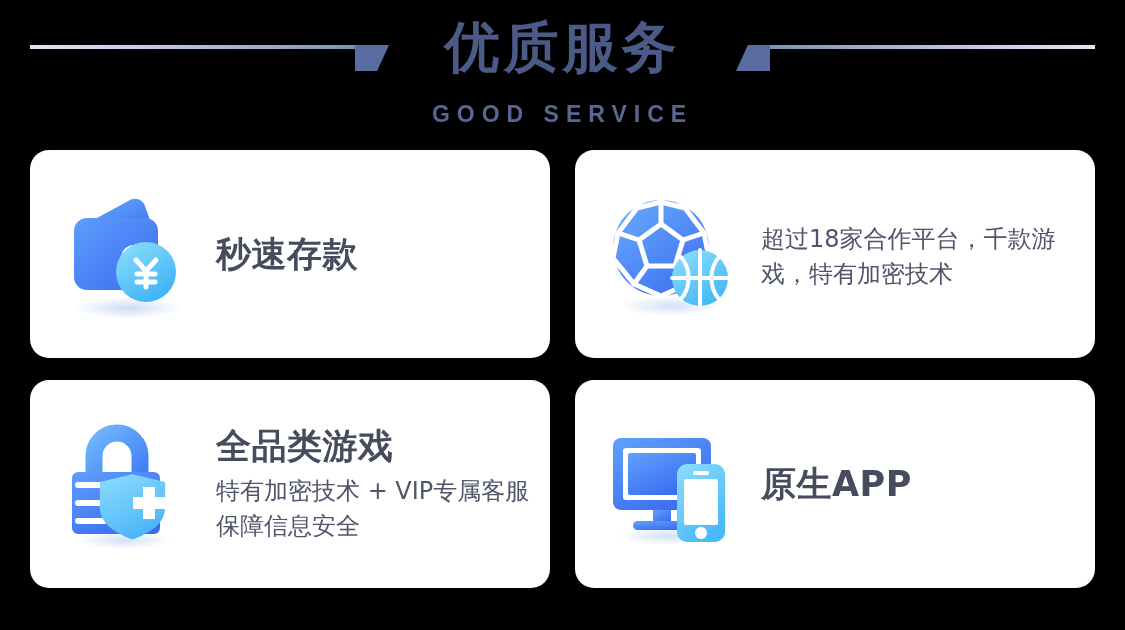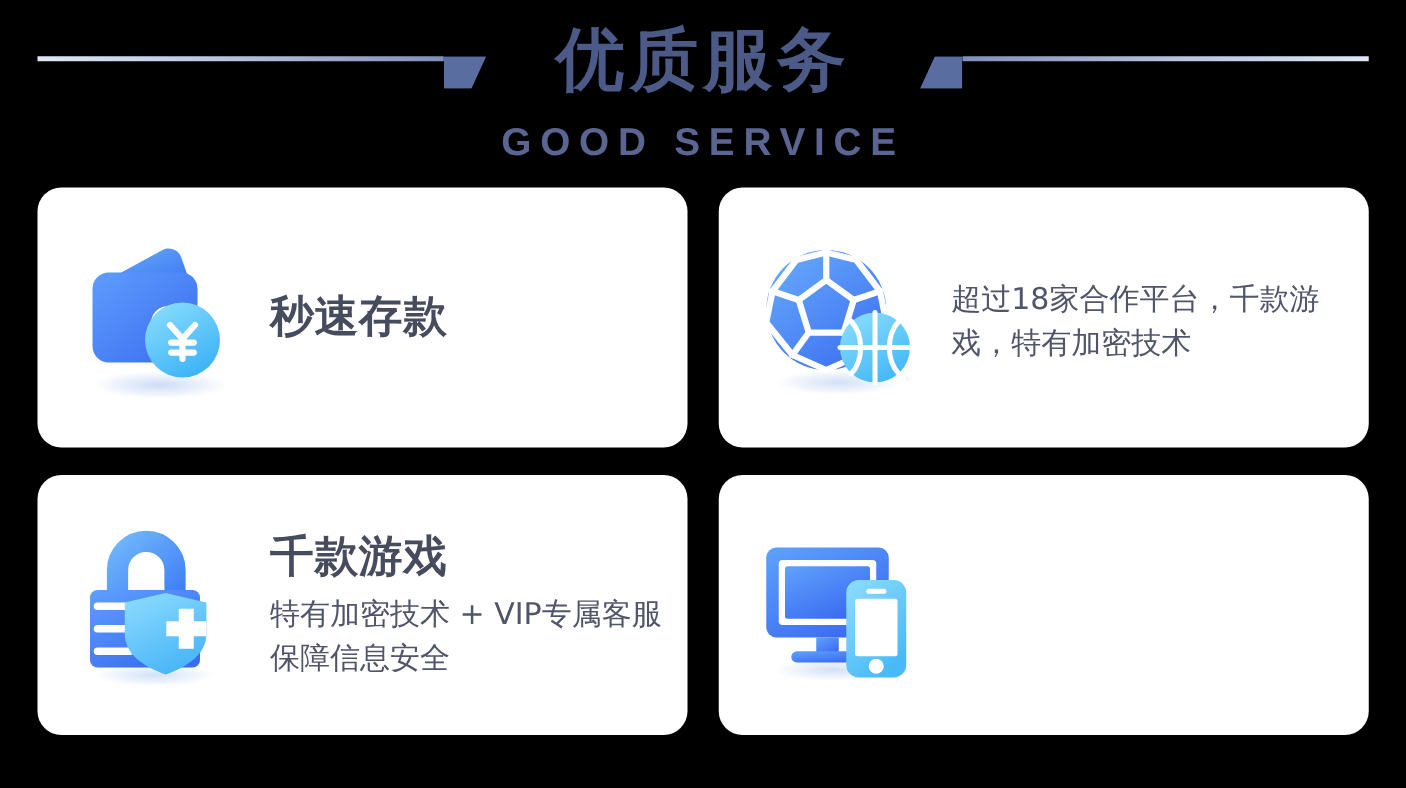--- a/index.html
+++ b/index.html
@@ -64,21 +64,21 @@
     letter-spacing: 4px;
     color: #4c5a87;
     line-height: 78px;
     font-family: "DejaVu Sans", "Liberation Sans", sans-serif;
   }
   .title-en {
     position: absolute;
     left: 0; top: 96px;
     width: 1125px;
     text-align: center;
-    font-size: 31px;
+    font-size: 23px;
     font-weight: bold;
     letter-spacing: 7px;
     color: #5a6691;
     line-height: 36px;
   }
 
   
   .grid {
     position: absolute;
     left: 30px;
@@ -261,21 +261,21 @@
         <g stroke="#ffffff" stroke-width="6" stroke-linecap="round">
           <path d="M20 69 H46"></path>
           <path d="M20 87 H60"></path>
           <path d="M20 105 H46"></path>
         </g>
         <path d="M84 64 L118 72 V98 C118 115 103 125 84 132 C65 125 50 115 50 98 V72 Z" fill="url(#g-shld)" transform="translate(-10,-6) scale(0.96) translate(4,3)"></path>
         <path d="M75 81 H85 V71 H97 V81 H107 V93 H97 V103 H85 V93 H75 Z" fill="#ffffff"></path>
       </svg>
     </div>
     <div class="card-text">
-      <div class="card-title">千款游戏</div>
+      <div class="card-title">全品类游戏</div>
       <div class="card-desc wide">特有加密技术 + VIP专属客服保障信息安全</div>
     </div>
   </div>
 
   <div class="card">
     <div class="card-icon">
       <svg viewBox="0 0 136 136" width="136" height="136">
         <defs>
           <linearGradient id="g-mon" x1="0" y1="0" x2="0.7" y2="1">
             <stop offset="0" stop-color="#5FA2FD"></stop>
@@ -296,16 +296,17 @@
         <rect x="25" y="37" width="68" height="42" rx="2" fill="url(#g-mon)"></rect>
         <rect x="50" y="94" width="18" height="14" fill="url(#g-mon)"></rect>
         <rect x="30" y="105" width="58" height="9" rx="4.5" fill="url(#g-mon)"></rect>
         <rect x="74" y="48" width="48" height="78" rx="10" fill="url(#g-phn)"></rect>
         <rect x="81" y="63" width="34" height="46" rx="2" fill="#ffffff"></rect>
         <rect x="90" y="55" width="16" height="4" rx="2" fill="#ffffff"></rect>
         <circle cx="98" cy="117" r="6" fill="#ffffff"></circle>
       </svg>
     </div>
     <div class="card-text">
+      <div class="card-title">原生APP</div>
     </div>
   </div>
 
 </div>
 
 </body></html>

